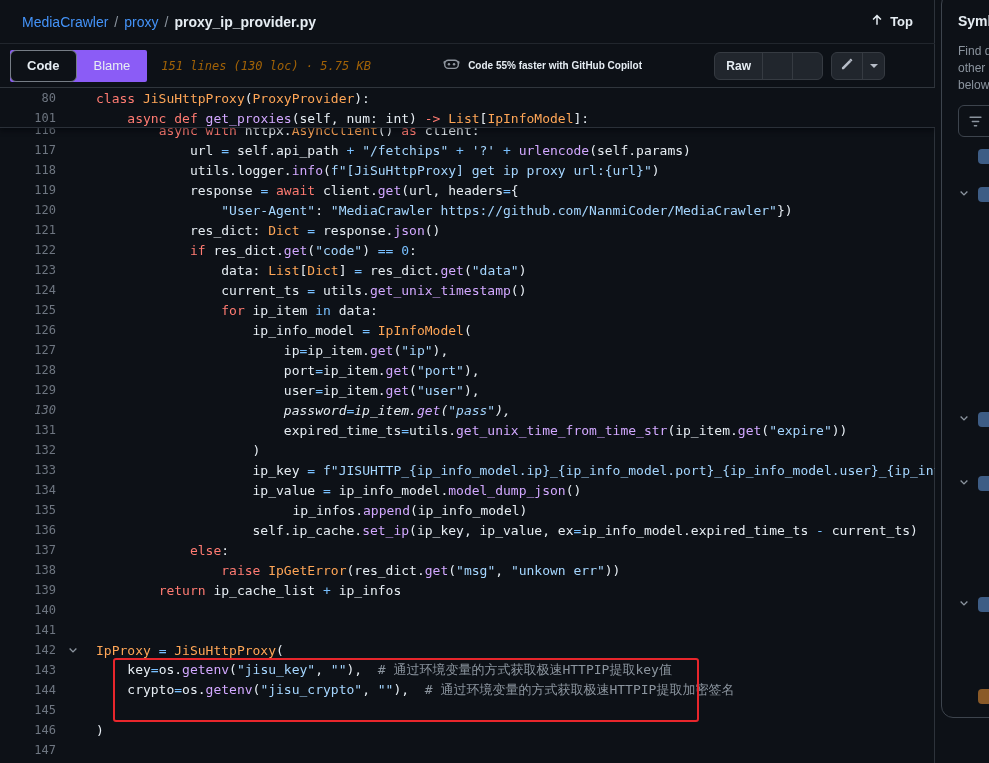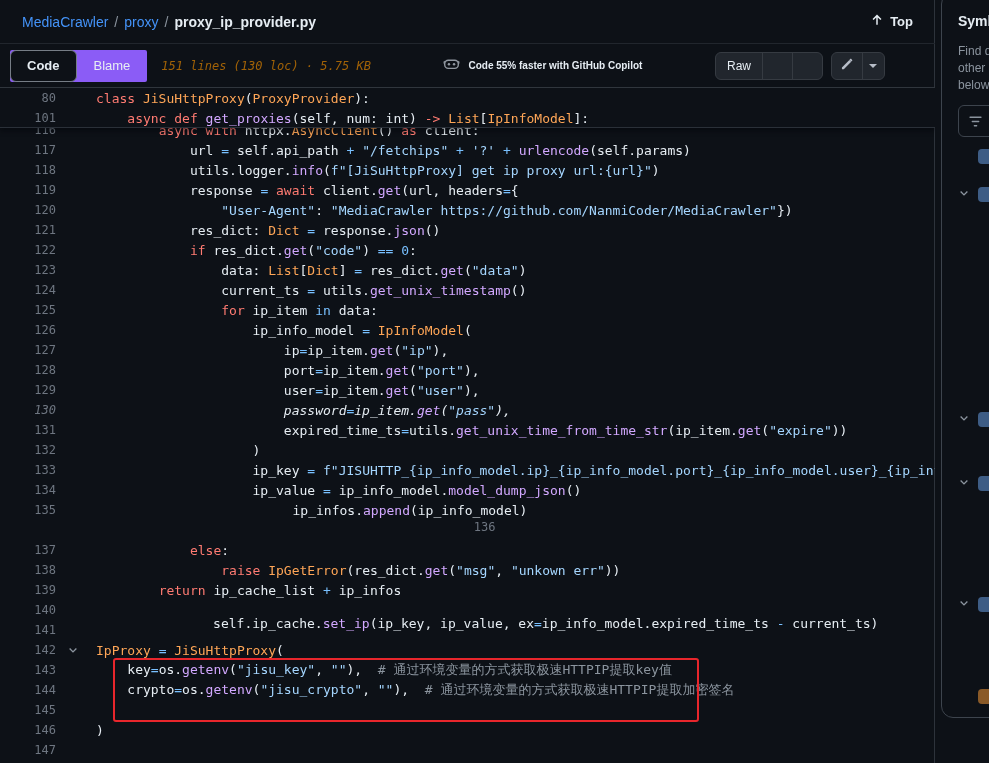--- a/index.html
+++ b/index.html
@@ -33,21 +33,21 @@
   .meta { margin-left:14px; font-family:"DejaVu Sans Mono", monospace; font-size:12px; color:#a16207;font-style:italic; }
   .copilot { margin-left:auto; margin-right:auto; display:flex; align-items:center; gap:8px;
              color:#e6edf3; font-size:10px; font-weight:600; cursor:pointer; }
   .copilot svg { stroke:#9198a1; }
   .btn-cluster { display:flex; align-items:center; gap:8px; }
   .btn-group { display:inline-flex; height:28px; border:1px solid #363b42; border-radius:6px;
                background:#21262d; overflow:hidden; }
   .btn-group > * { display:flex; align-items:center; justify-content:center; background:transparent;
                    border:none; color:#b7bdc8; cursor:pointer; font-family:inherit; }
   .btn-group > * + * { border-left:1px solid #363b42; }
-  .raw-btn { padding:0 11px; font-size:12px; font-weight:400; color:#e6edf3;text-align:center; }
+  .raw-btn { padding:0 11px; font-size:12px; font-weight:700; color:#e6edf3;text-align:center; }
   .icon-btn { width:30px; }
   .caret-btn { width:22px; }
   .caret { width:0; height:0; border-left:4px solid transparent; border-right:4px solid transparent;
            border-top:4px solid #b7bdc8; }
   .ghost-btn { width:28px; height:28px; display:flex; align-items:center; justify-content:center;
                background:none; border:none; color:#aab2bc; cursor:pointer; }
 
   
   .code-pane { position:absolute; left:0; top:88px; width:935px; height:675px; overflow:hidden;
                font-family:"DejaVu Sans Mono", monospace; font-size:13px; }
@@ -262,21 +262,21 @@
           <div class="code-row" style="top: 392px;">
             <span class="ln">134</span>
             <span class="fold"></span>
             <span class="src">                    <span class="tk-p">ip_value </span><span class="tk-o">=</span><span class="tk-p"> ip_info_model.</span><span class="tk-f">model_dump_json</span><span class="tk-p">()</span></span>
           </div>
           <div class="code-row" style="top: 412px; gap: 20px;">
             <span class="ln">135</span>
             <span class="fold"></span>
             <span class="src">                    <span class="tk-p">ip_infos.</span><span class="tk-f">append</span><span class="tk-p">(ip_info_model)</span></span>
           </div>
-          <div class="code-row" style="top: 432px; flex-direction: column;">
+          <div class="code-row" style="top: 432px;">
             <span class="ln">136</span>
             <span class="fold"></span>
             <span class="src">                    <span class="tk-p">self.ip_cache.</span><span class="tk-f">set_ip</span><span class="tk-p">(ip_key, ip_value, ex</span><span class="tk-o">=</span><span class="tk-p">ip_info_model.expired_time_ts </span><span class="tk-o">-</span><span class="tk-p"> current_ts)</span></span>
           </div>
           <div class="code-row" style="top: 452px;">
             <span class="ln">137</span>
             <span class="fold"></span>
             <span class="src">            <span class="tk-k">else</span><span class="tk-p">:</span></span>
           </div>
           <div class="code-row" style="top: 472px;">

